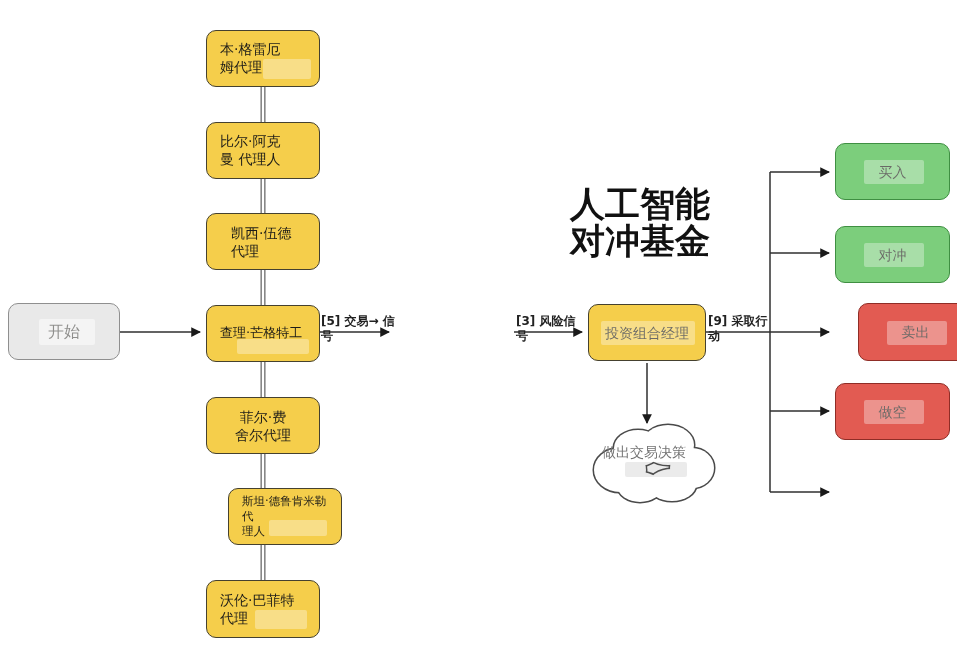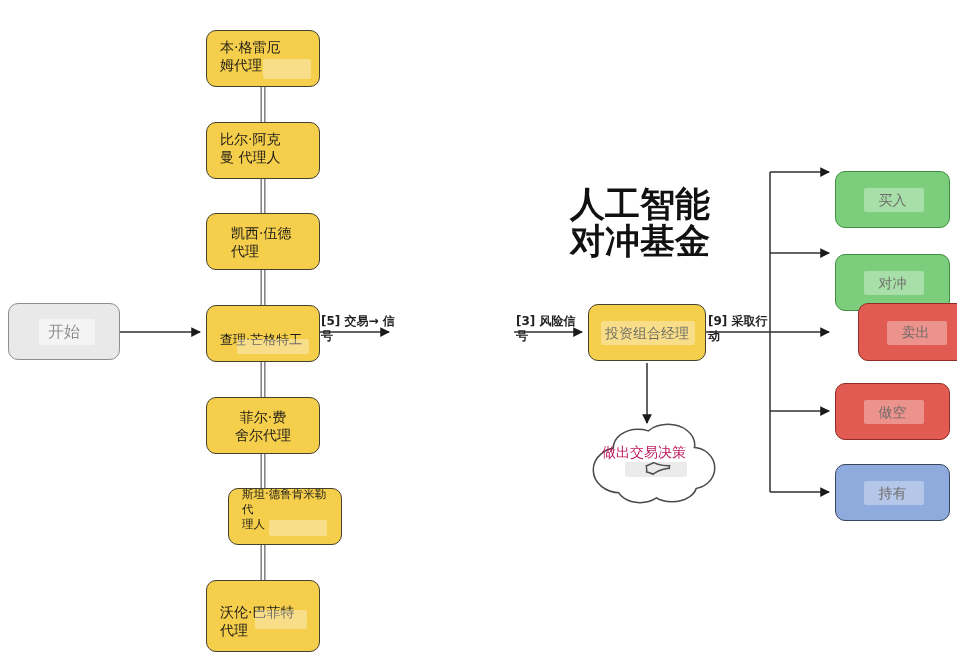--- a/index.html
+++ b/index.html
@@ -3,40 +3,40 @@
 <meta charset="utf-8">
 <style>
   html,body{margin:0;padding:0;background:#ffffff;}
   body{font-family:"DejaVu Sans","Liberation Sans",sans-serif;color:#1c1c1c;}
   #canvas{position:relative;width:957px;height:654px;background:#ffffff;overflow:hidden;}
   #wires{position:absolute;left:0;top:0;width:957px;height:654px;}
 
   .node{position:absolute;box-sizing:border-box;border-radius:10px;display:flex;align-items:center;
         font-size:14px;line-height:18px;color:#1d1c18;}
   .prelines{white-space:pre-line;}
-  .left{padding:0 10px 12px 13px;text-align:left;align-items:flex-end;}
+  .left{padding:0 10px 1px 13px;text-align:left;}
   .center{justify-content:center;text-align:center;}
 
   .yellow{background:var(--c-agent_yellow,#F5CE4B);border:1.6px solid #45412f;}
   .gray{background:var(--c-start_gray,#E9E9E9);border:1.6px solid #8f8f8f;}
-  .green{background:var(--c-action_green,#7CCE7C);border:1.6px solid #3f8f42;margin-top:28px;}
+  .green{background:var(--c-action_green,#7CCE7C);border:1.6px solid #3f8f42;}
   .red{background:var(--c-action_red,#E25B52);border:1.6px solid #8f2d26;}
   .blue{background:var(--c-action_blue,#8FAADC);border:1.6px solid #39445e;}
 
   .patch{position:absolute;background:rgba(255,255,255,.34);border-radius:2px;pointer-events:none;}
   .patch-dark{background:rgba(110,110,110,.14);}
 
   .edge-label{position:absolute;font-size:12px;line-height:15px;font-weight:600;color:#222;
               text-align:left;white-space:pre-line;}
 
   .title{position:absolute;left:542px;top:186px;width:196px;text-align:center;
          font-size:35px;line-height:37px;font-weight:600;color:#111;white-space:pre-line;}
 
   .cloud-label{position:absolute;left:602px;top:444px;width:108px;font-size:14px;
-               line-height:17px;color:#be185d;text-align:left;}
+               line-height:17px;color:#737373;text-align:left;}
 
   .small{font-size:11.5px;line-height:15px;}
   .mid{font-size:13px;}
   .start-label{font-size:16px;font-weight:500;}
 </style>
 </head>
 <body>
 
 <div id="canvas">
 
@@ -122,21 +122,21 @@
   </div>
   <div class="node yellow center prelines" style="left:206px;top:397px;width:114px;height:57px;">
     <span class="prelines">菲尔·费
 舍尔代理</span>
   </div>
   <div class="node yellow left small prelines" style="left:206px;top:488px;width:114px;height:57px;margin-left:22px;">
     <i class="patch" style="left:40px;top:31px;width:58px;height:16px;"></i>
     <span class="prelines">斯坦·德鲁肯米勒 代
 理人</span>
   </div>
-  <div class="node yellow left prelines" style="left:206px;top:580px;width:114px;height:72px;">
+  <div class="node yellow left prelines" style="left:206px;top:580px;width:114px;height:58px;">
     <i class="patch" style="left:48px;top:29px;width:52px;height:19px;"></i>
     <span class="prelines">沃伦·巴菲特
 代理</span>
   </div>
 
   <div class="node yellow center" style="left:588px;top:304px;width:118px;height:57px;">
     <i class="patch" style="left:12px;top:16px;width:94px;height:24px;"></i>
     <span>投资组合经理</span>
   </div>
 
@@ -161,18 +161,14 @@
     <span>对冲</span>
   </div>
   <div class="node red center" style="left:835px;top:303px;width:115px;height:58px;margin-left:23px;">
     <i class="patch" style="left:28px;top:17px;width:60px;height:24px;"></i>
     <span>卖出</span>
   </div>
   <div class="node red center" style="left:835px;top:383px;width:115px;height:57px;">
     <i class="patch" style="left:28px;top:16px;width:60px;height:24px;"></i>
     <span>做空</span>
   </div>
-  <div class="node blue center" style="left:835px;top:464px;width:115px;height:57px;">
-    <i class="patch" style="left:28px;top:16px;width:60px;height:24px;"></i>
-    <span>持有</span>
-  </div>
 
 </div>
 
 </body></html>

